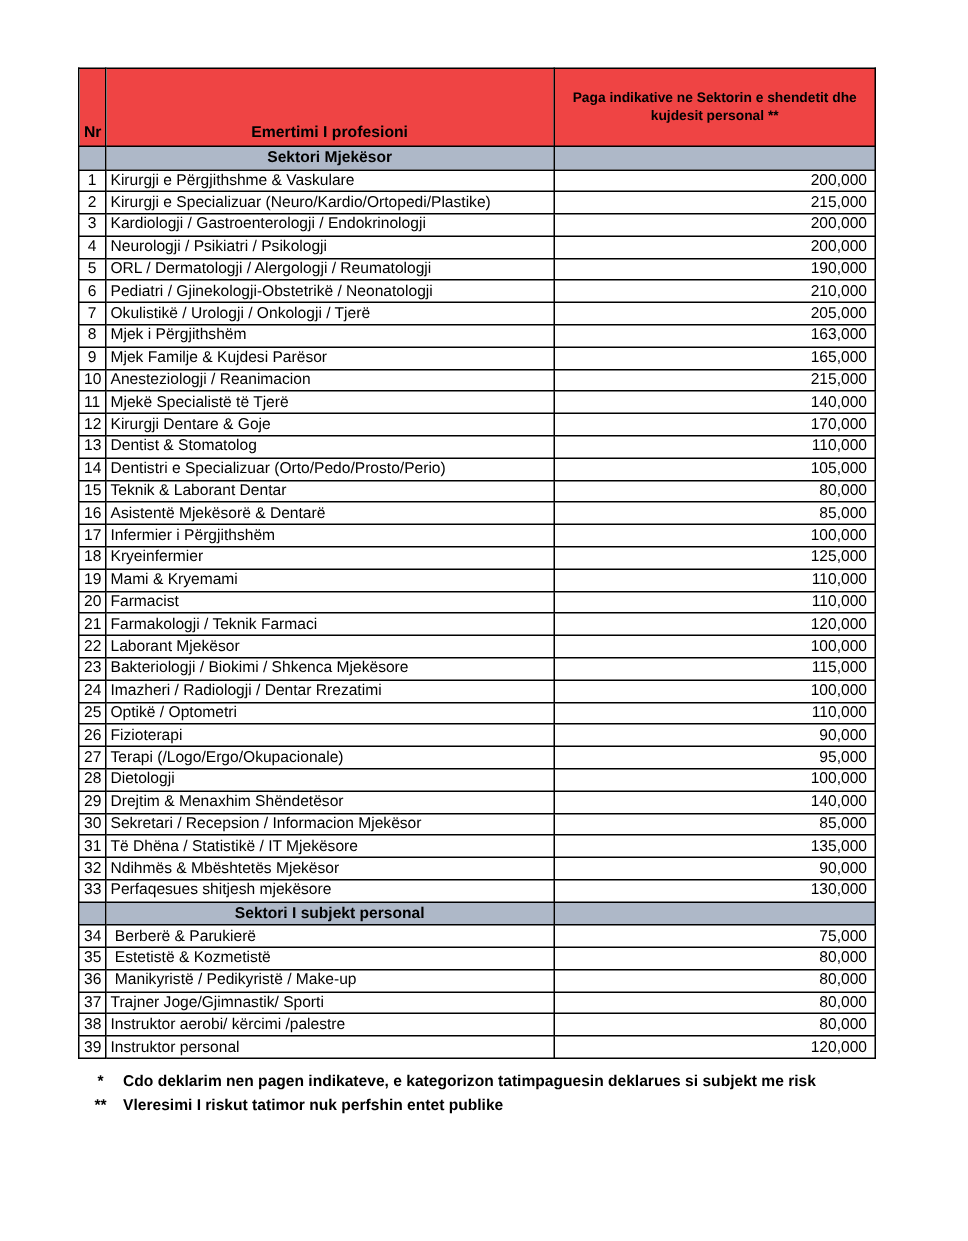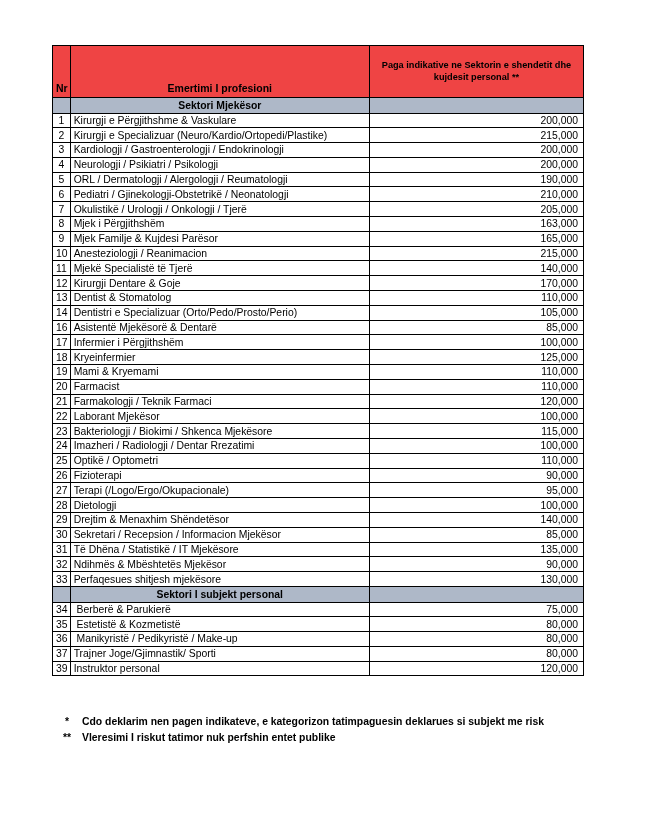--- a/index.html
+++ b/index.html
@@ -111,20 +111,25 @@
         <td class="nr">13</td>
         <td class="name" style="white-space: pre;">Dentist &amp; Stomatolog</td>
         <td class="val">110,000</td>
       </tr>
       <tr>
         <td class="nr">14</td>
         <td class="name" style="white-space: pre;">Dentistri e Specializuar (Orto/Pedo/Prosto/Perio)</td>
         <td class="val">105,000</td>
       </tr>
       <tr>
+        <td class="nr">15</td>
+        <td class="name" style="white-space: pre;">Teknik &amp; Laborant Dentar</td>
+        <td class="val">80,000</td>
+      </tr>
+      <tr>
         <td class="nr">16</td>
         <td class="name" style="white-space: pre;">Asistentë Mjekësorë &amp; Dentarë</td>
         <td class="val">85,000</td>
       </tr>
       <tr>
         <td class="nr">17</td>
         <td class="name" style="white-space: pre;">Infermier i Përgjithshëm</td>
         <td class="val">100,000</td>
       </tr>
       <tr>
@@ -223,20 +228,25 @@
         <td class="val">80,000</td>
       </tr>
       <tr>
         <td class="nr">36</td>
         <td class="name" style="white-space: pre;"> Manikyristë / Pedikyristë / Make-up</td>
         <td class="val">80,000</td>
       </tr>
       <tr>
         <td class="nr">37</td>
         <td class="name" style="white-space: pre;">Trajner Joge/Gjimnastik/ Sporti</td>
+        <td class="val">80,000</td>
+      </tr>
+      <tr>
+        <td class="nr">38</td>
+        <td class="name" style="white-space: pre;">Instruktor aerobi/ kërcimi /palestre</td>
         <td class="val">80,000</td>
       </tr>
       <tr>
         <td class="nr">39</td>
         <td class="name" style="white-space: pre;">Instruktor personal</td>
         <td class="val">120,000</td>
       </tr>
     </tbody>
 </table>
 

